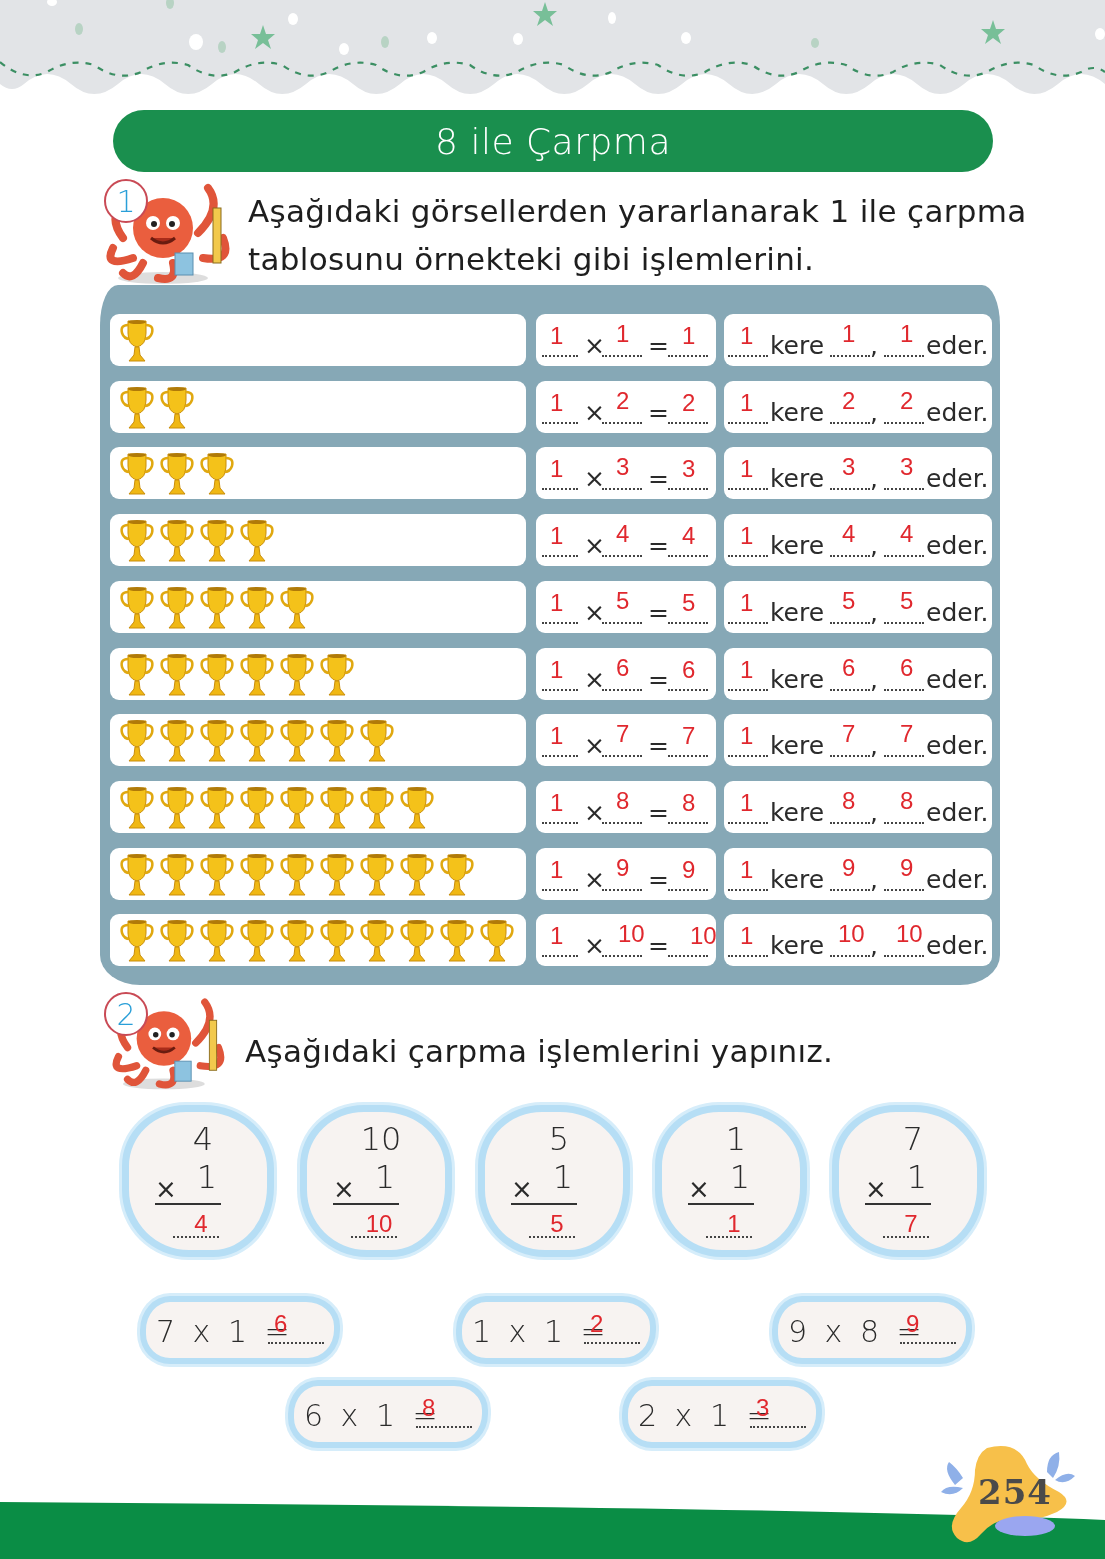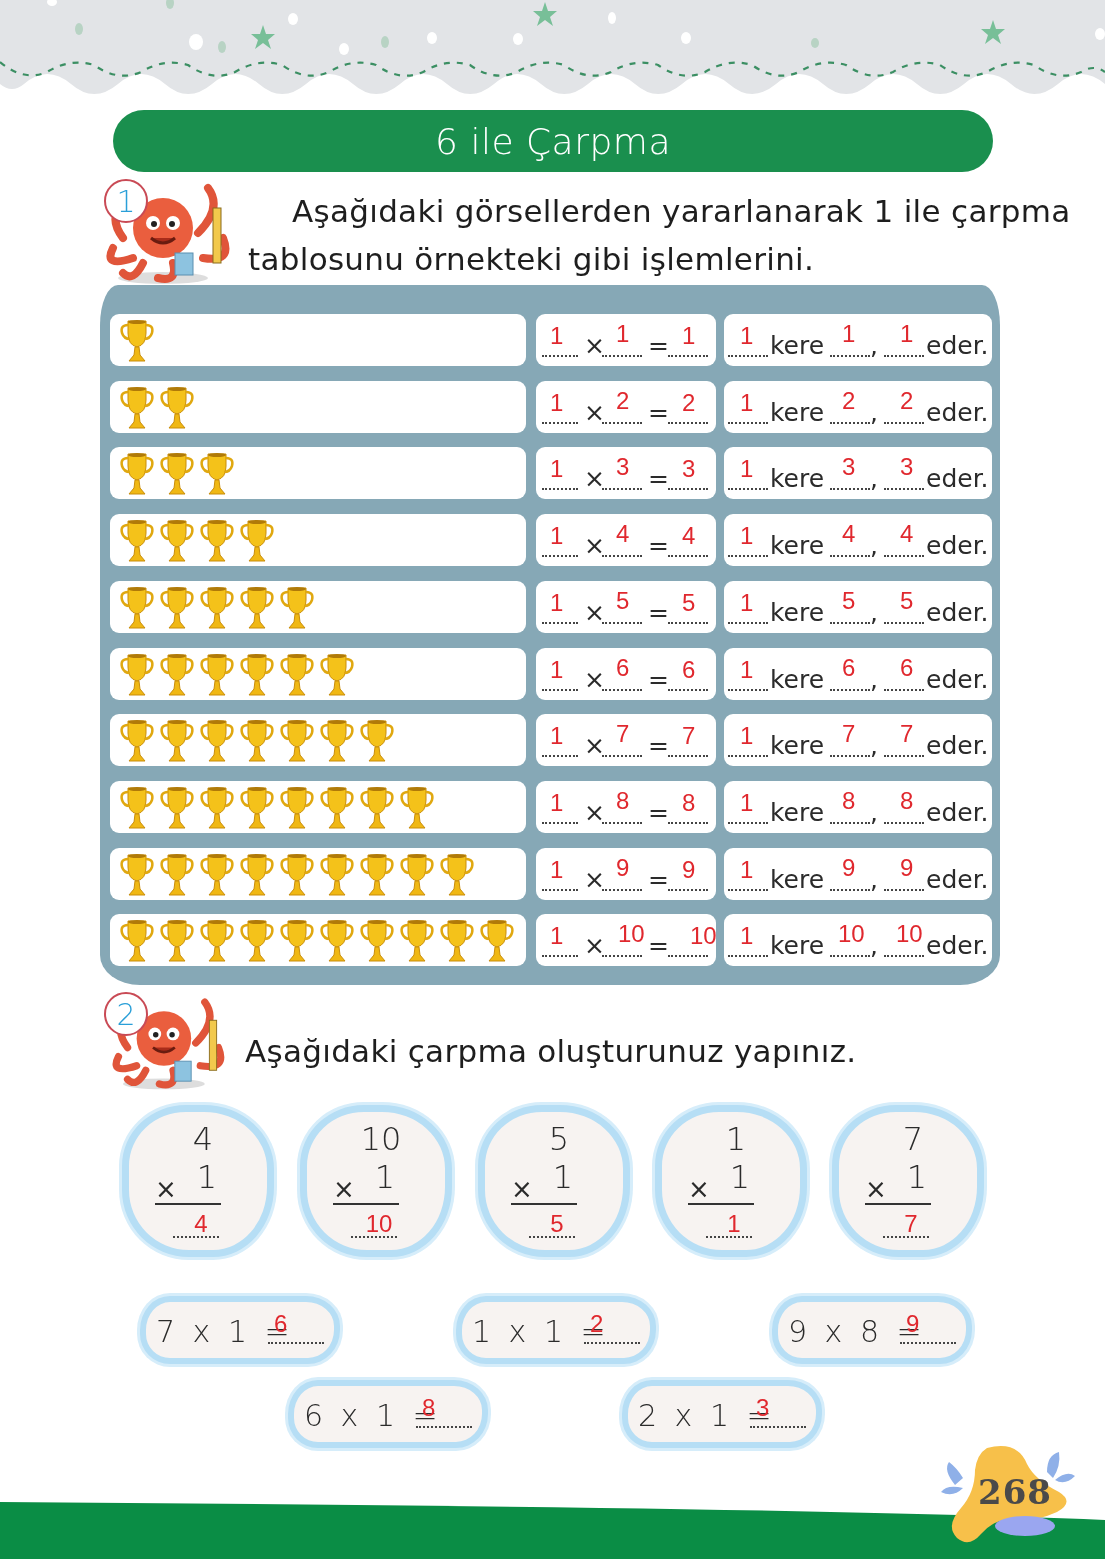--- a/index.html
+++ b/index.html
@@ -97,38 +97,38 @@
   <ellipse cx="518" cy="39" rx="5" ry="6" fill="#ffffff"></ellipse>
   <ellipse cx="612" cy="18" rx="4" ry="6" fill="#ffffff"></ellipse>
   <ellipse cx="52" cy="2" rx="5" ry="4" fill="#ffffff"></ellipse>
   <ellipse cx="170" cy="3" rx="4" ry="6" fill="#b8d3c4"></ellipse>
   <ellipse cx="1100" cy="34" rx="5" ry="6" fill="#ffffff"></ellipse>
   <ellipse cx="815" cy="43" rx="4" ry="5" fill="#b8d3c4"></ellipse>
   <ellipse cx="686" cy="38" rx="5" ry="6" fill="#ffffff"></ellipse>
 </svg>
 
 <div class="title-bar">
-  <span>6 ile Çarpma</span>
+  <span>8 ile Çarpma</span>
 </div>
 
 <div>
   <svg class="octopus" style="left:103px;top:178px;width:140px;height:110px;" viewBox="0 0 140 110">
     <ellipse cx="60" cy="100" rx="45" ry="6" fill="#ddd"></ellipse>
     <path d="M20,60 Q5,40 20,25 M30,80 Q0,90 10,70 M95,55 Q120,30 105,10 M100,80 Q130,85 120,60 M70,85 Q75,105 55,100 M40,85 Q30,105 20,95" stroke="#e0553a" stroke-width="8" fill="none" stroke-linecap="round"></path>
     <ellipse cx="60" cy="50" rx="30" ry="30" fill="#ea5e3e"></ellipse>
     <circle cx="50" cy="45" r="7" fill="#fff"></circle>
       <circle cx="70" cy="45" r="7" fill="#fff"></circle>
     <circle cx="51" cy="46" r="3" fill="#222"></circle>
       <circle cx="69" cy="46" r="3" fill="#222"></circle>
     <path d="M48,60 Q60,70 72,60" stroke="#6a1c10" stroke-width="3" fill="#a82c1a"></path>
     <rect x="110" y="30" width="8" height="55" fill="#f2c94c" stroke="#8a6b1c"></rect>
     <rect x="72" y="75" width="18" height="22" fill="#8dc3e0" stroke="#5a8fb0"></rect>
   </svg>
   <div class="task-num" style="left:104px;top:179px;">1</div>
-  <div class="task-text" style="left:248px;top:188px;margin-left:44px;">Aşağıdaki görsellerden yararlanarak 1 ile çarpma</div>
+  <div class="task-text" style="left:248px;top:188px;">Aşağıdaki görsellerden yararlanarak 1 ile çarpma</div>
   <div class="task-text" style="left:248px;top:236px;">tablosunu örnekteki gibi işlemlerini.</div>
 </div>
 
 <div class="frame"></div>
 <div id="rows">
     <div class="row" style="top: 314px;">
       <div class="cell cell-trophies">
         <svg class="trophy" viewBox="0 0 38 46">
           <path d="M10,4 H28 V16 Q28,28 19,30 Q10,28 10,16 Z" fill="#f4c21a" stroke="#c98d0a" stroke-width="1"></path>
           <path d="M10,8 Q2,8 4,16 Q6,22 12,22" fill="none" stroke="#e0a810" stroke-width="2.5"></path>
@@ -771,21 +771,21 @@
     <ellipse cx="60" cy="50" rx="30" ry="30" fill="#ea5e3e"></ellipse>
     <circle cx="50" cy="45" r="7" fill="#fff"></circle>
       <circle cx="70" cy="45" r="7" fill="#fff"></circle>
     <circle cx="51" cy="46" r="3" fill="#222"></circle>
       <circle cx="69" cy="46" r="3" fill="#222"></circle>
     <path d="M48,60 Q60,70 72,60" stroke="#6a1c10" stroke-width="3" fill="#a82c1a"></path>
     <rect x="110" y="30" width="8" height="55" fill="#f2c94c" stroke="#8a6b1c"></rect>
     <rect x="72" y="75" width="18" height="22" fill="#8dc3e0" stroke="#5a8fb0"></rect>
   </svg>
   <div class="task-num" style="left:104px;top:992px;">2</div>
-  <div class="task-text" style="left:245px;top:1028px;">Aşağıdaki çarpma oluşturunuz yapınız.</div>
+  <div class="task-text" style="left:245px;top:1028px;">Aşağıdaki çarpma işlemlerini yapınız.</div>
 </div>
 
 <div id="cards">
     <div class="card" style="left: 122px;">
       <div class="top-num">4</div>
       <div class="mul-num">1</div>
       <div class="times">×</div>
       <div class="line"></div>
       <div class="dotsb"></div>
       <div class="res">4</div>
@@ -854,13 +854,13 @@
 
 <svg class="bottom-green" viewBox="0 0 1105 59" preserveAspectRatio="none">
   <path d="M0,2 Q300,4 600,8 Q900,12 1105,20 V59 H0 Z" fill="#0a8d45"></path>
 </svg>
 <svg class="page-blob" viewBox="0 0 140 115">
   <path d="M20,45 Q8,30 14,22 Q22,28 28,38 Z M6,52 Q12,44 28,48 Q18,58 6,52 Z" fill="#8fb0e8"></path>
   <path d="M112,32 Q112,15 124,12 Q126,26 118,38 Z M120,40 Q132,30 140,36 Q130,46 120,40 Z" fill="#8fb0e8"></path>
   <path d="M52,8 Q82,0 92,24 Q100,40 124,52 Q140,62 122,72 Q100,82 78,80 Q60,78 46,94 Q34,108 22,98 Q10,86 26,68 Q40,52 40,30 Q42,14 52,8 Z" fill="#f7c04a"></path>
   <ellipse cx="90" cy="86" rx="30" ry="10" fill="#9aa6f0"></ellipse>
 </svg>
-<div class="page-num">268</div>
+<div class="page-num">254</div>
 
 </body></html>

